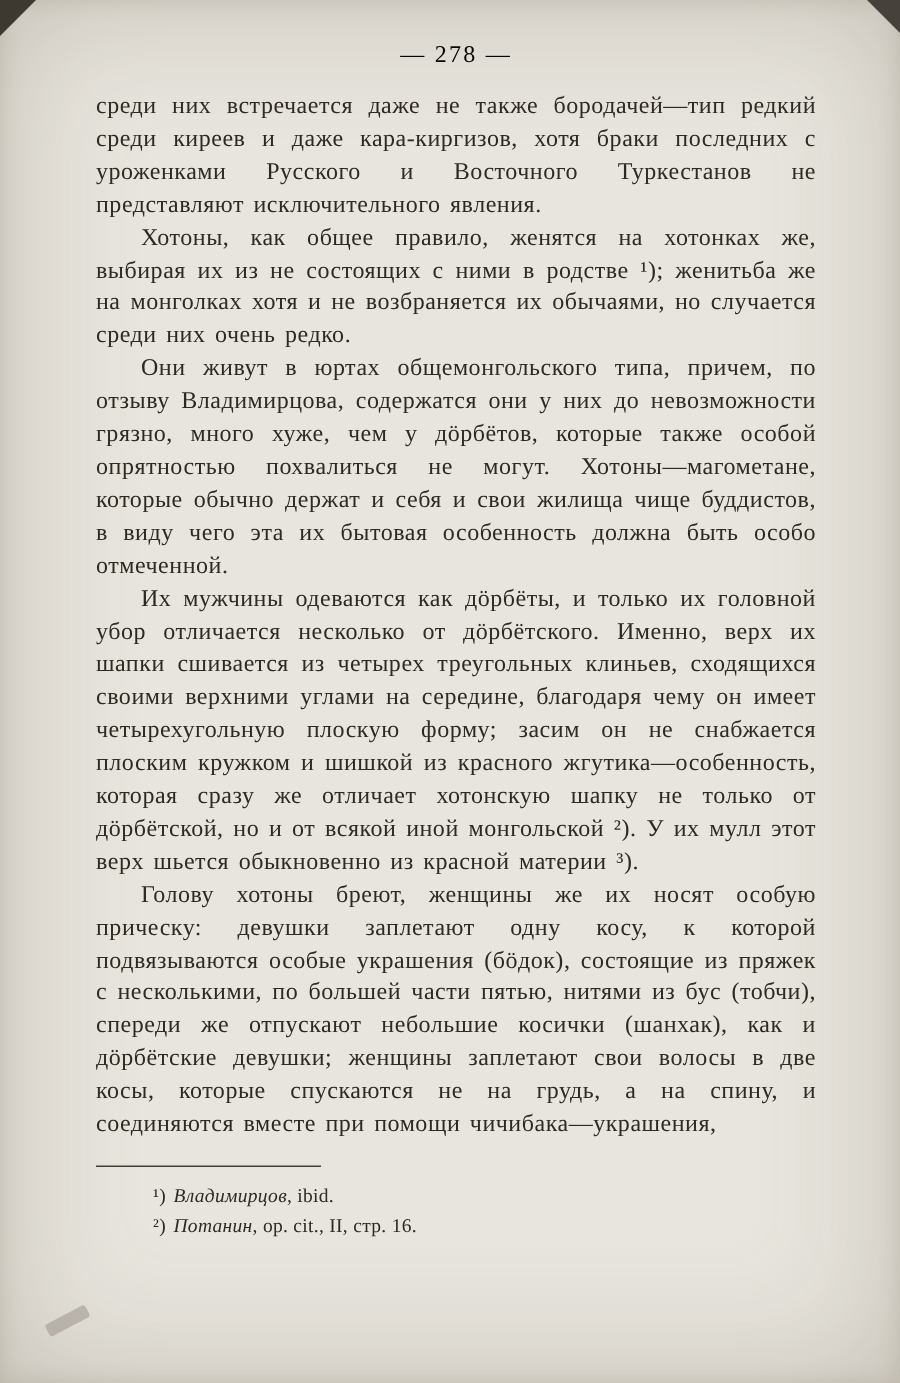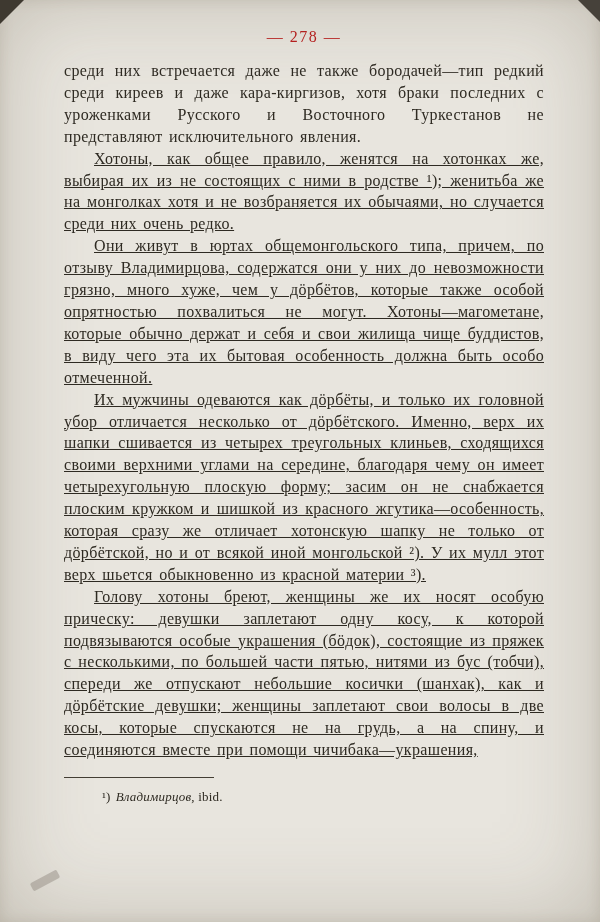--- a/index.html
+++ b/index.html
@@ -54,35 +54,35 @@
     transform: rotate(-28deg);
     border-radius: 2px;
     z-index: 6;
   }
 
   .page-number {
     text-align: center;
     font-size: 16px;
     letter-spacing: 1.5px;
     margin-bottom: 14px;
-    color: #b91c1c;
+    color: #000000;
   }
 
   .text-block {
     text-align: justify;
     font-size: 16px;
     line-height: 21.9px;
     letter-spacing: 0.35px;
     word-spacing: 2px;
     hyphens: auto;
     -webkit-hyphens: auto;
   }
 
   p.body-par { text-align: justify; }
-  p.body-par.indent { text-indent: 30px; text-decoration: underline; }
+  p.body-par.indent { text-indent: 30px; }
 
   .footnotes {
     margin-top: 16px;
     font-size: 13px;
     line-height: 19.5px;
     letter-spacing: 0.2px;
   }
 
   .fn-sep {
     width: 150px;
@@ -116,16 +116,19 @@
     <p class="body-par indent">Голову хотоны бреют, женщины же их носят особую прическу: девушки заплетают одну косу, к которой подвязываются особые украшения (бöдок), состоящие из пряжек с несколькими, по большей части пятью, нитями из бус (тобчи), спереди же отпускают небольшие косички (шанхак), как и дöрбётские девушки; женщины заплетают свои волосы в две косы, которые спускаются не на грудь, а на спину, и соединяются вместе при помощи чичибака—украшения,</p>
   </div>
 
   <div class="footnotes">
     <div class="fn-sep"></div>
 
     <div class="fn-line">
       <span class="fn-marker">¹)</span><span class="fn-author">Владимирцов</span><span>, ibid.</span>
     </div>
 
+    <div class="fn-line">
+      <span class="fn-marker">²)</span><span class="fn-author">Потанин</span><span>, op. cit., II, стр. 16.</span>
+    </div>
 
   </div>
 
 </div>
 
 </body></html>

